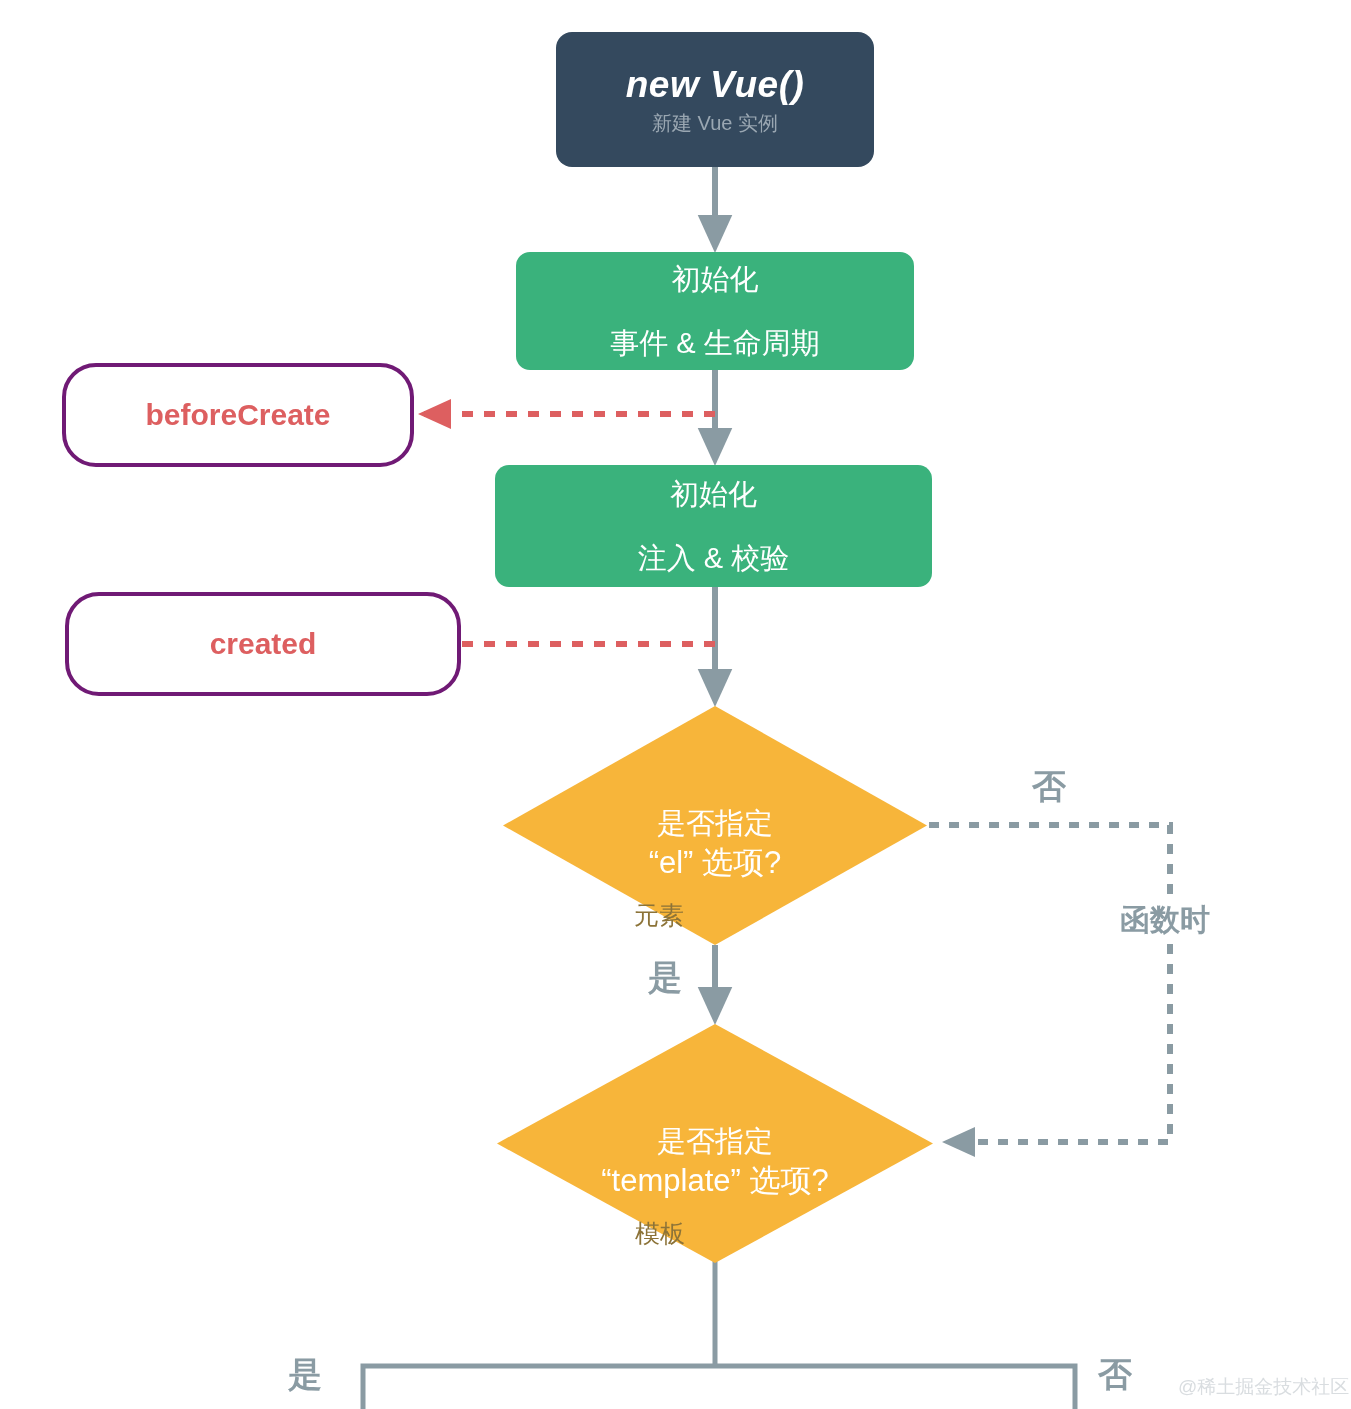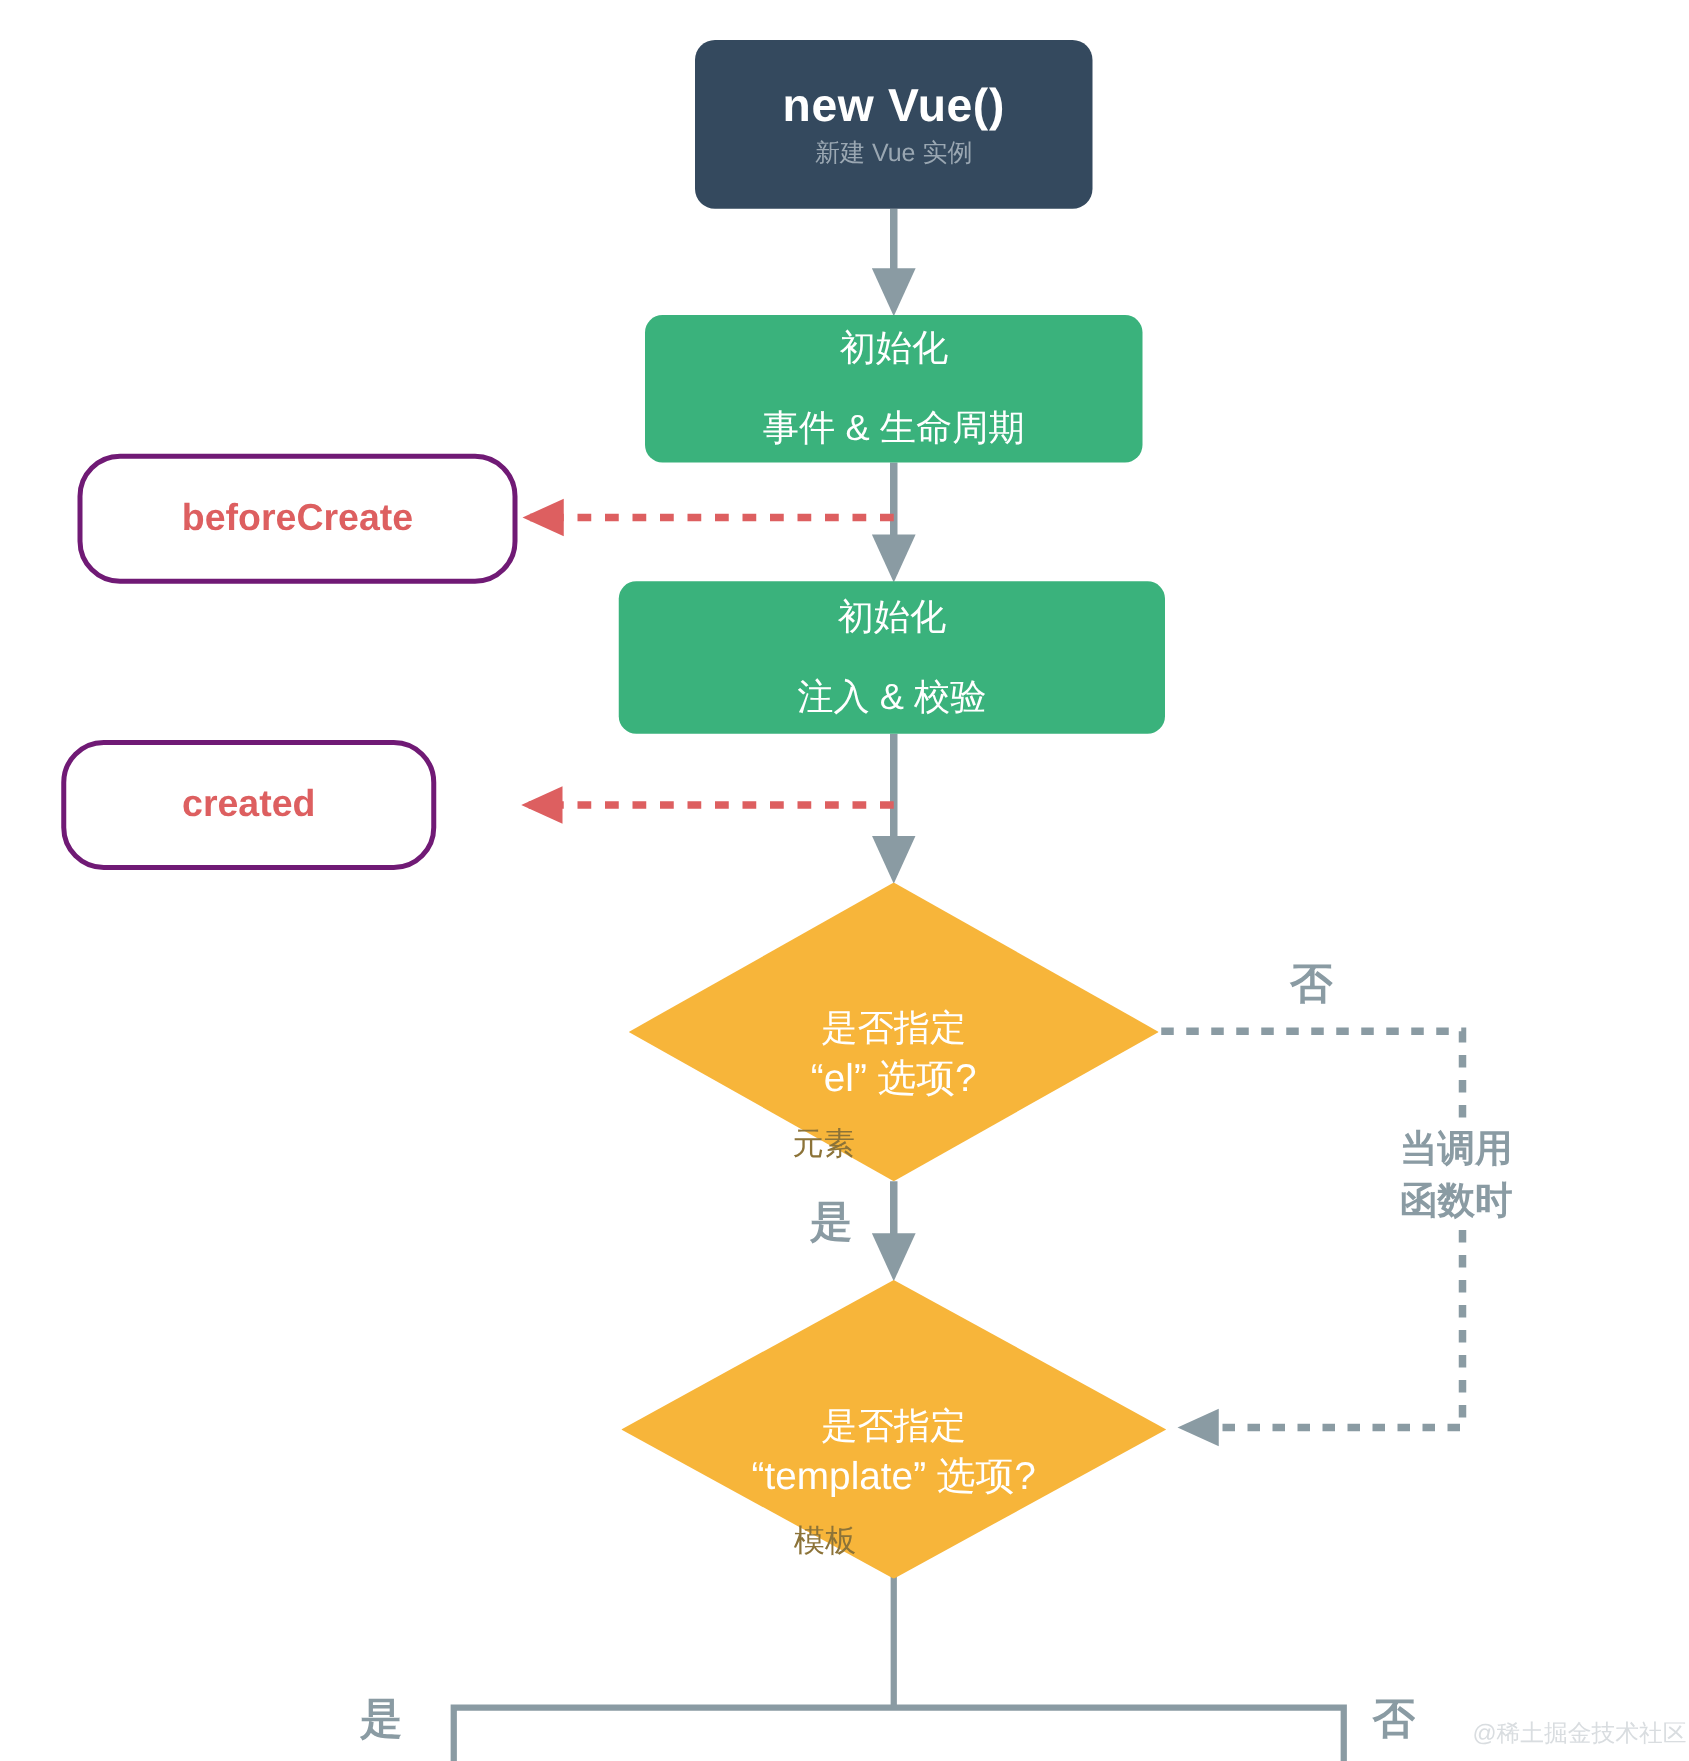--- a/index.html
+++ b/index.html
@@ -45,20 +45,21 @@
     height: 135px;
     background: #34495e;
     border-radius: 16px;
   }
   .node-root .title {
     color: #ffffff;
     font-size: 37px;
     font-weight: bold;
     letter-spacing: 0.5px;
     line-height: 1.1;
+    font-style: italic;
   }
   .node-root .subtitle {
     color: #9aa7b2;
     font-size: 20px;
     margin-top: 6px;
     line-height: 1.1;
   }
 
   
   .node-green {
@@ -97,23 +98,23 @@
     font-size: 30px;
     font-weight: bold;
   }
   .hook-beforecreate {
     left: 62px;
     top: 363px;
     width: 352px;
     height: 104px;
   }
   .hook-created {
-    left: 49px;
+    left: 65px;
     top: 592px;
-    width: 300px;
+    width: 396px;
     height: 104px;
   }
 
   
   .diamond-wrap {
     position: absolute;
   }
   .diamond-shape {
     position: absolute;
     left: 0;
@@ -295,19 +296,18 @@
       <div class="note">模板</div>
     </div>
   </div>
 
   <div class="edge-label label-no-el">否</div>
   <div class="edge-label label-yes-el">是</div>
   <div class="edge-label label-yes-tpl">是</div>
   <div class="edge-label label-no-tpl">否</div>
 
   <div class="mount-note">
-    <div>当调用</div>
     <div>函数时</div>
   </div>
 
   <div class="watermark">@稀土掘金技术社区</div>
 
 </div>
 
 </body></html>

